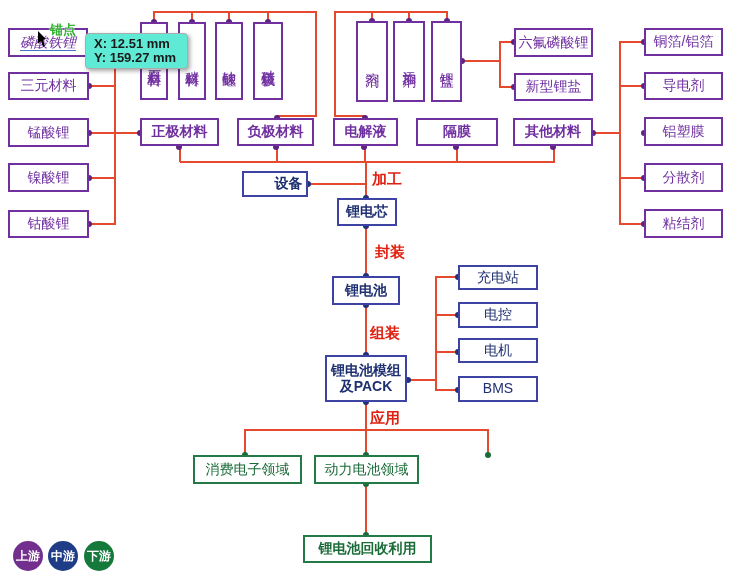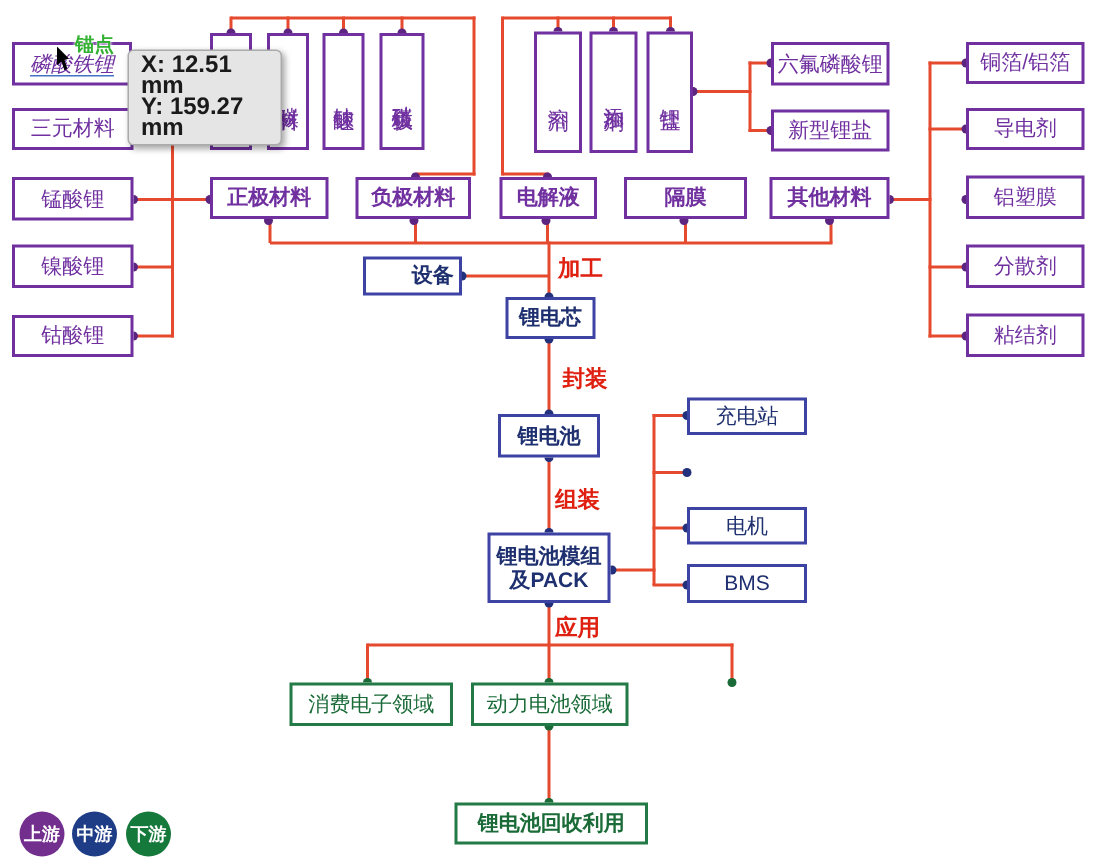--- a/index.html
+++ b/index.html
@@ -20,23 +20,23 @@
   
   .dt{position:absolute;width:6px;height:6px;border-radius:50%;background:#5B2580;}
   .dt.n{background:#23307B;}
   .dt.g{background:#1A6B38;}
   
   .plabel{position:absolute;color:#DF2010;font-size:15px;font-weight:600;}
   
   .lg{position:absolute;width:30px;height:30px;border-radius:50%;color:#fff;
       font-size:12px;font-weight:bold;display:flex;align-items:center;justify-content:center;}
   
-  .tooltip{position:absolute;left:85px;top:33px;width:93px;background:#e5e5e5;
+  .tooltip{position:absolute;left:85px;top:33px;width:93px;background:#5eead4;
      border:1px solid #ABABAB;border-radius:4px;box-shadow:2px 2px 4px rgba(0,0,0,.35);
-     font-size:16px;font-weight:bold;color:#1A1A1A;padding:3px 0 3px 8px;line-height:14px;z-index:50;}
+     font-size:13px;font-weight:bold;color:#1A1A1A;padding:3px 0 3px 8px;line-height:14px;z-index:50;}
   
   .anchor{position:absolute;left:50px;top:21px;color:#33B133;font-size:13px;font-weight:bold;
      text-shadow:0 0 2px #fff,0 0 2px #fff;z-index:40;}
   
   .cursor{position:absolute;left:38px;top:31px;width:11px;height:16px;background:#000;z-index:60;
      clip-path:polygon(0 0,0 78%,28% 62%,45% 100%,62% 92%,46% 56%,72% 50%);}
   .ul{text-decoration:underline;text-decoration-color:#4472C4;text-underline-offset:3px;}
 </style>
 </head>
 <body>
@@ -181,20 +181,21 @@
   <div class="b bold" style="left:513px;top:118px;width:80px;height:28px;">其他材料</div>
 
   <div class="b nv bold" style="left:242px;top:171px;width:66px;height:26px;padding-left:27px;">设备</div>
   <div class="b nv bold" style="left:337px;top:198px;width:60px;height:28px;">锂电芯</div>
   <div class="b nv bold" style="left:332px;top:276px;width:68px;height:29px;">锂电池</div>
   <div class="b nv bold" style="left:325px;top:355px;width:82px;height:47px;flex-direction:column;">
     <span>锂电池模组</span>
     <span>及PACK</span>
   </div>
   <div class="b nv" style="left:458px;top:265px;width:80px;height:25px;">充电站</div>
+  <div class="b nv" style="left:458px;top:302px;width:80px;height:26px;">电控</div>
   <div class="b nv" style="left:458px;top:338px;width:80px;height:25px;">电机</div>
   <div class="b nv" style="left:458px;top:376px;width:80px;height:26px;">BMS</div>
 
   <span class="plabel" style="left:372px;top:170px;">加工</span>
   <span class="plabel" style="left:375px;top:243px;">封装</span>
   <span class="plabel" style="left:370px;top:324px;">组装</span>
   <span class="plabel" style="left:370px;top:409px;">应用</span>
 
   <div class="b gr" style="left:193px;top:455px;width:109px;height:29px;">消费电子领域</div>
   <div class="b gr" style="left:314px;top:455px;width:105px;height:29px;">动力电池领域</div>

